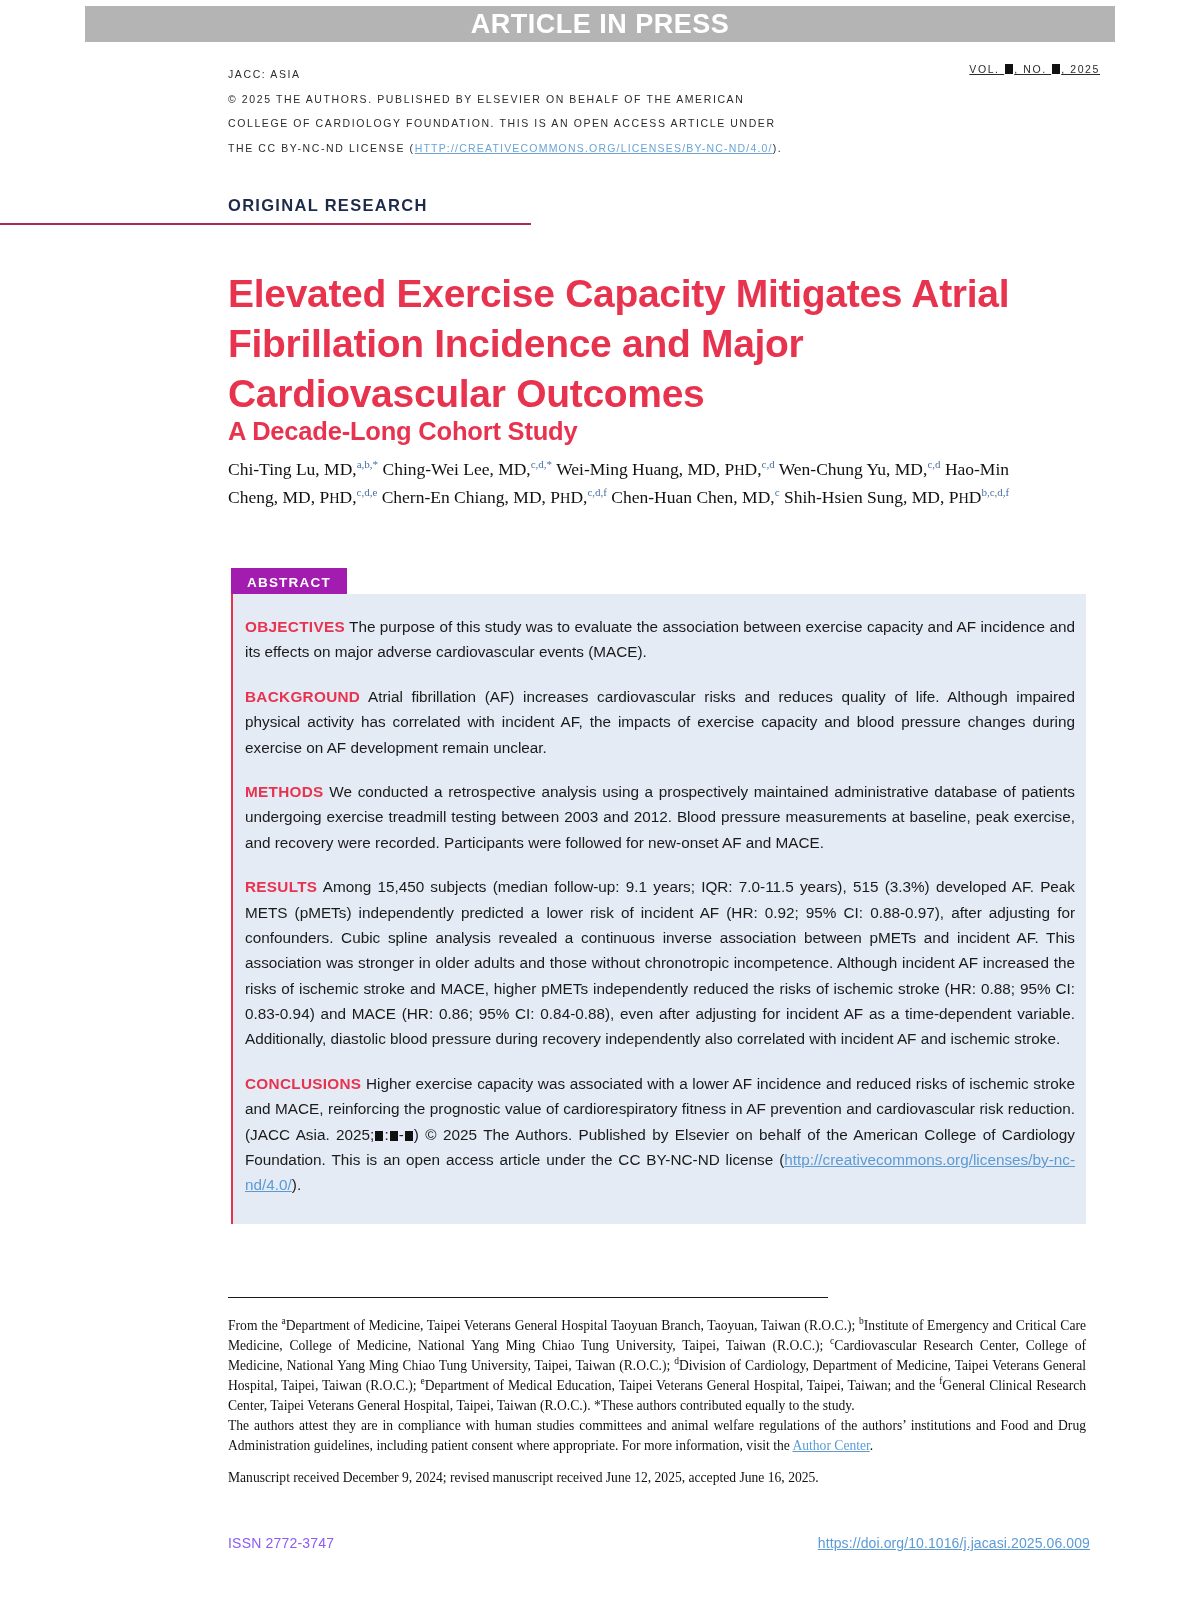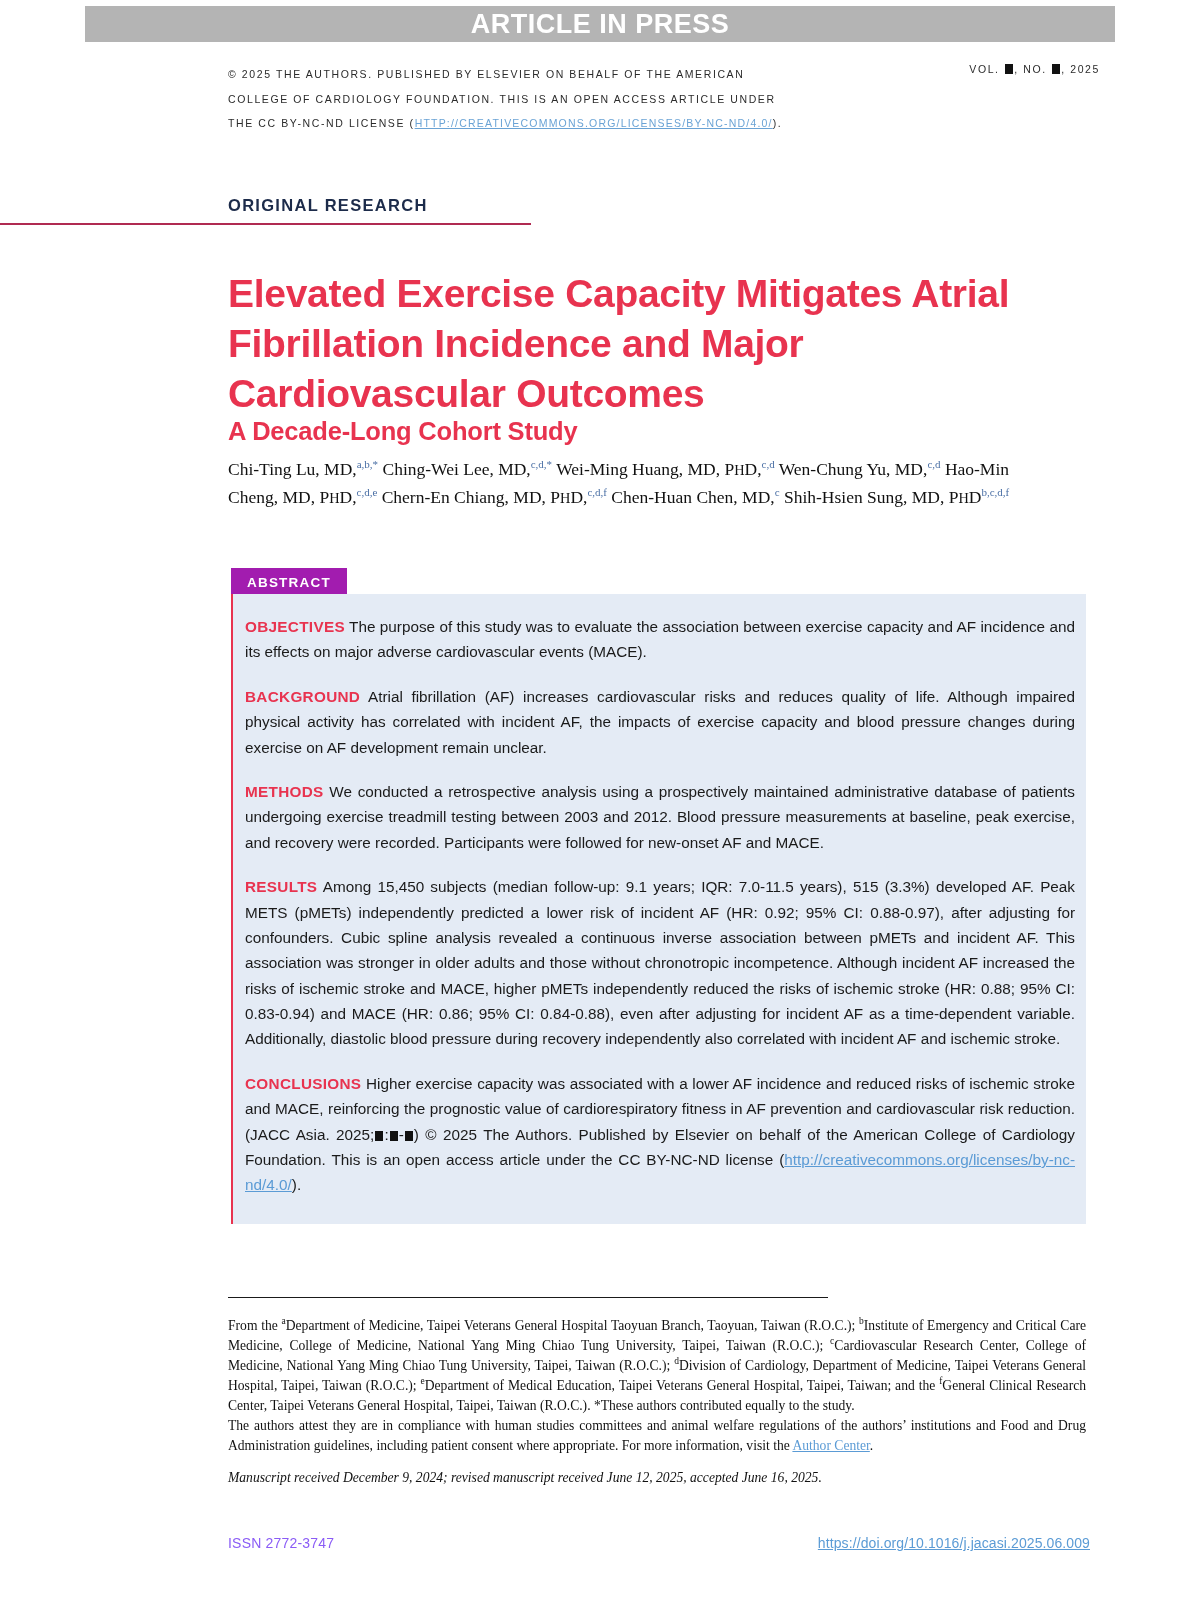--- a/index.html
+++ b/index.html
@@ -56,20 +56,21 @@
     line-height: 2.35;
     text-transform: uppercase;
     max-width: 640px;
   }
   .masthead-right {
     font-size: 10.5px;
     letter-spacing: 1.6px;
     color: #2b2b2b;
     white-space: nowrap;
     padding-top: 1px;
+    text-decoration: underline;
   }
   .blk {
     display: inline-block;
     width: 8px;
     height: 10px;
     background: #111;
     vertical-align: -1px;
     margin: 0 1px;
   }
   .lic-link { color: #6aa3d5; letter-spacing: 1.2px; }
@@ -204,21 +205,20 @@
   .affil-link { color: #5b9bd5; }
 
   .manuscript {
     position: absolute;
     left: 228px;
     top: 1470px;
     width: 858px;
     font-family: "Liberation Serif", serif;
     font-size: 13.6px;
     color: #111;
-    font-style: italic;
   }
 
   
   .bottom-row {
     position: absolute;
     left: 228px;
     top: 1535px;
     width: 862px;
     display: flex;
     justify-content: space-between;
@@ -238,20 +238,21 @@
 </head>
 <body>
 
 <div class="press-banner">
   <span class="press-banner-text">ARTICLE IN PRESS</span>
 </div>
 
 <div class="masthead">
   <div class="masthead-row">
     <div class="masthead-left">
+      <div>JACC: ASIA</div>
       <div>© 2025 THE AUTHORS. PUBLISHED BY ELSEVIER ON BEHALF OF THE AMERICAN</div>
       <div>COLLEGE OF CARDIOLOGY FOUNDATION. THIS IS AN OPEN ACCESS ARTICLE UNDER</div>
       <div>
         <span>THE CC BY-NC-ND LICENSE (</span><a class="lic-link" href="#">http://creativecommons.org/licenses/by-nc-nd/4.0/</a><span>).</span>
       </div>
     </div>
     <div class="masthead-right">
       <span>VOL. </span><span class="blk"></span><span>, NO. </span><span class="blk"></span><span>, 2025</span>
     </div>
   </div>

